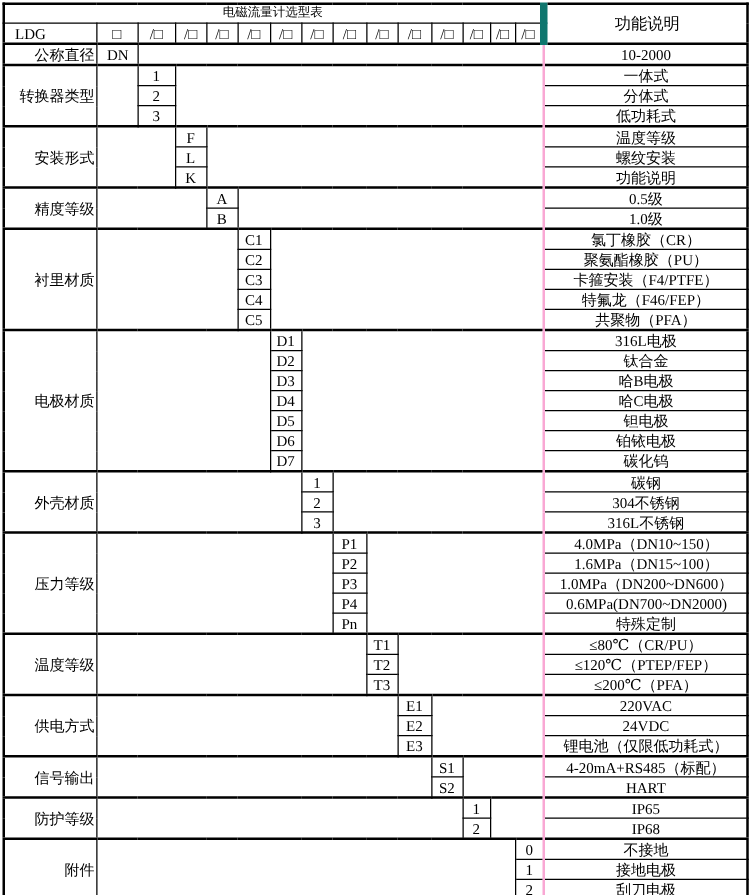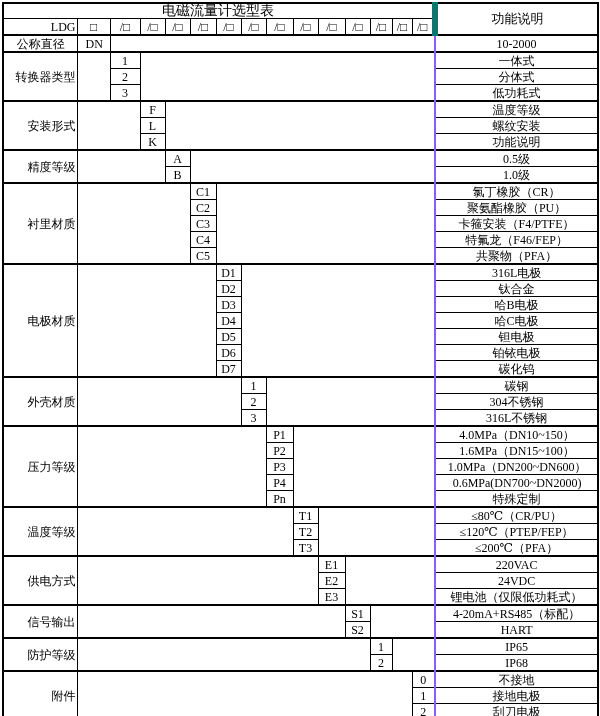--- a/index.html
+++ b/index.html
@@ -19,28 +19,28 @@
     padding:0 1px;
     height:15px;
     line-height:14px;
     text-align:center;
     vertical-align:middle;
     overflow:hidden;
     white-space:nowrap;
   }
   tr.title-row td{height:13px;}
   tr.model-row td{height:15px;}
-  td.title{font-size:14px;}
+  td.title{font-size:10px;}
   td.desc-header{font-size:13px;border-left:6px solid #0f766e;}
-  td.model-prefix{text-align:right;padding-left:8px;margin-left:21px;}
+  td.model-prefix{text-align:left;padding-left:8px;margin-left:21px;}
   td.cat{text-align:right;}
-  td.cat.left{text-align:center;padding-left:2px;}
+  td.cat.left{text-align:right;padding-left:2px;}
   td.code{text-align:center;}
   td.code.dn{text-align:left;padding-left:8px;}
-  td.desc{border-left:2px solid #8b5cf6;}
+  td.desc{border-left:2px solid #f9a8d4;}
   td.desc.left{text-align:center;padding-left:2px;}
   tr.group-start td{border-top:2px solid #000;}
 </style>
 </head>
 <body>
 
 <table class="sel">
   <colgroup>
     <col style="width:74px">
       <col style="width:33px">

